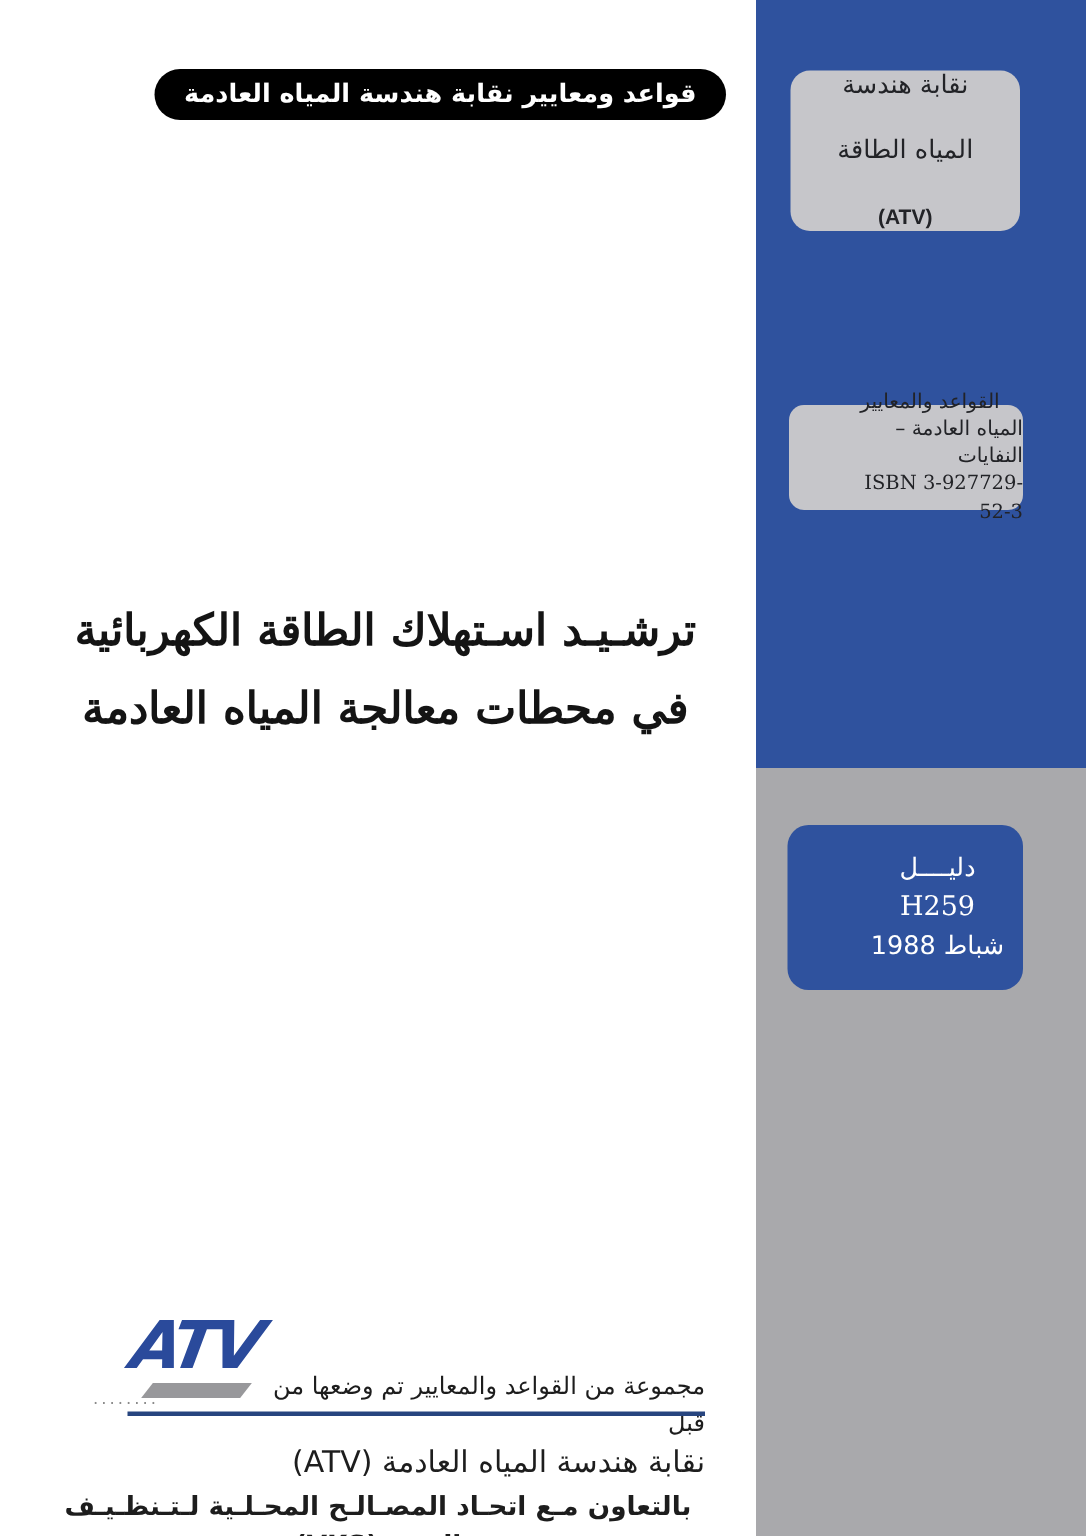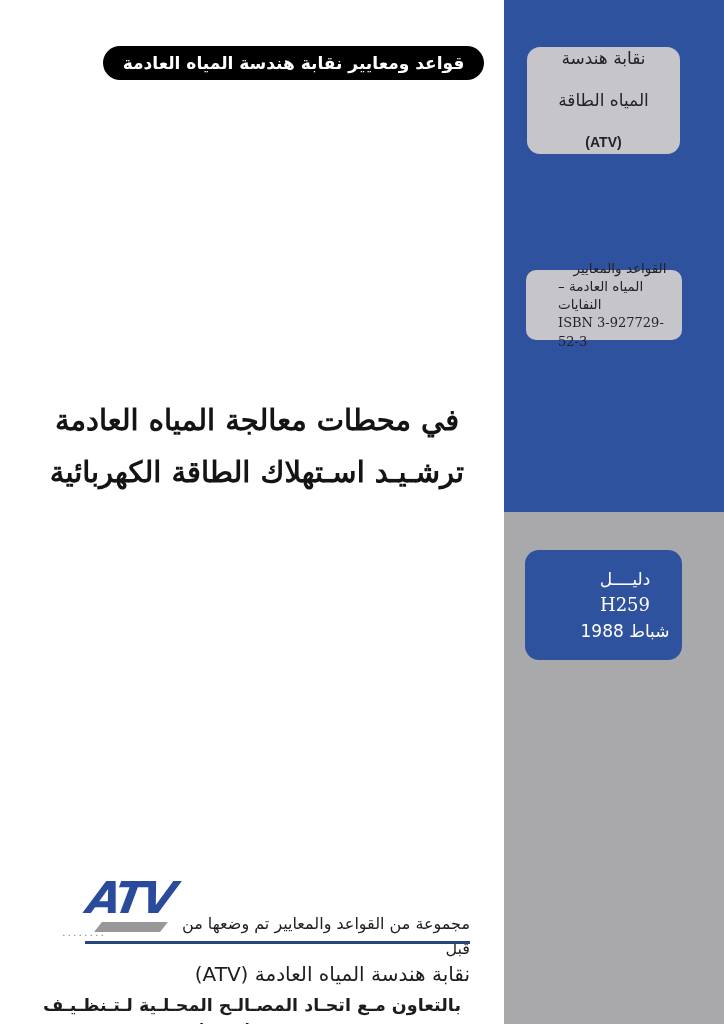--- a/index.html
+++ b/index.html
@@ -28,34 +28,34 @@
     background: #000000; border-radius: 17px;
     display: flex; align-items: center; justify-content: center;
     color: #ffffff; font-weight: bold; font-size: 17px;
     direction: rtl;
   }
 
   
   .org-box {
     position: absolute; left: 527px; top: 47px; width: 153px; height: 107px;
     background: #c6c6ca; border-radius: 13px;
-    display: flex; flex-direction: column; align-items: center; justify-content: space-between;
-    color: #222327; text-align: center; gap: 4px;
+    display: flex; flex-direction: column; align-items: center; justify-content: center;
+    color: #222327; text-align: center; gap: 20px;
   }
   .org-box .ar-line { direction: rtl; font-size: 17px; line-height: 23px; }
   .org-box .latin-line {
     font-family: Liberation Sans, sans-serif; font-weight: bold; font-size: 14px; line-height: 24px;
     direction: ltr;
   }
 
   .series-box {
     position: absolute; left: 526px; top: 270px; width: 156px; height: 70px;
     background: #c6c6ca; border-radius: 10px;
     display: flex; flex-direction: column; align-items: center; justify-content: center;
-    color: #222327; text-align: left; padding-left: 32px;
+    color: #222327; text-align: right; padding-left: 32px;
   }
   .series-box .ar-line { direction: rtl; font-size: 13.5px; line-height: 18px; }
   .series-box .isbn-line {
     font-family: "DejaVu Serif", serif; font-size: 13px; line-height: 19px; direction: ltr;
   }
 
   
   .guide-box {
     position: absolute; left: 525px; top: 550px; width: 157px; height: 110px;
     background: #2f529e; border-radius: 14px;
@@ -134,22 +134,22 @@
     <span class="isbn-line">ISBN 3-927729-52-3</span>
   </div>
 
   <div class="guide-box">
     <span class="ar-line">دليــــل</span>
     <span class="latin-line">H259</span>
     <span class="ar-line">شباط 1988</span>
   </div>
 
   <div class="cover-title">
+    <div>ترشـيـد اسـتهلاك الطاقة الكهربائية</div>
     <div>في محطات معالجة المياه العادمة</div>
-    <div>ترشـيـد اسـتهلاك الطاقة الكهربائية</div>
   </div>
 
   <div class="atv-logo">
     <div class="atv-letters">ATV</div>
     <div class="atv-bar"></div>
   </div>
 
   <div class="credit-block">
     <div class="credit-line1">مجموعة من القواعد والمعايير تم وضعها من قبل</div>
     <div class="credit-line2">نقابة هندسة المياه العادمة (ATV)</div>

